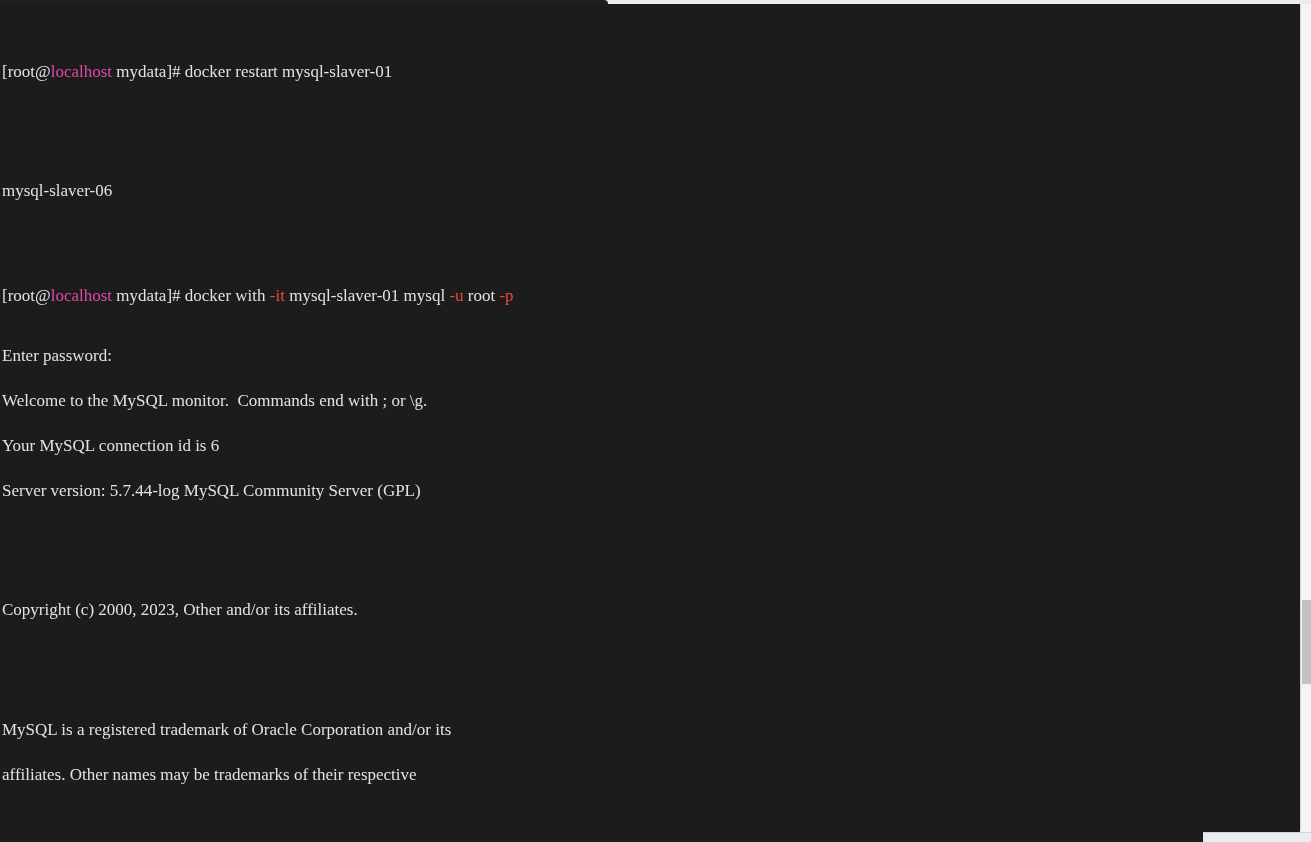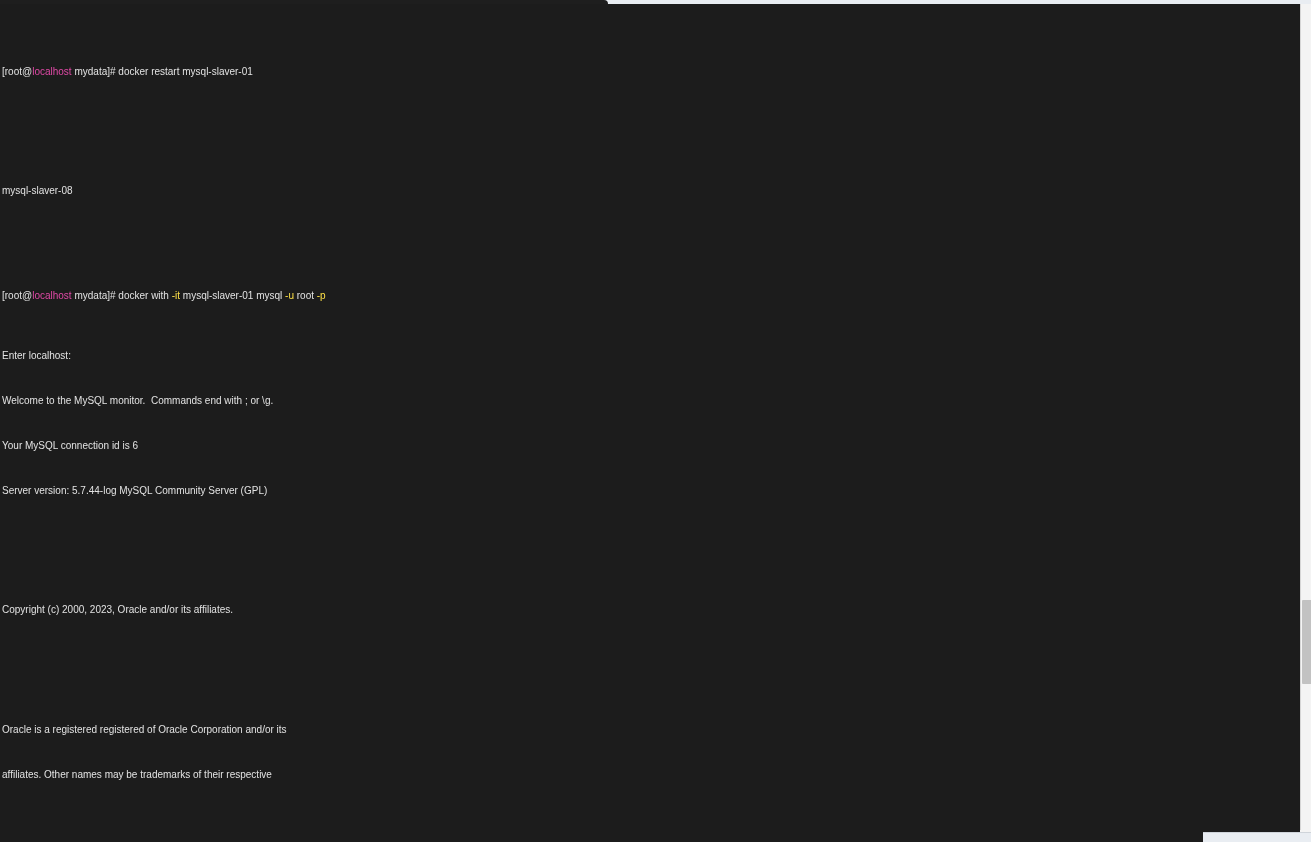--- a/index.html
+++ b/index.html
@@ -41,35 +41,35 @@
 
   
   #terminal {
     position: absolute;
     top: 4px;
     left: 0;
     width: 1300px;
     height: 838px;
     background: #1c1c1c;
     color: #e2e2e2;
-    font-family: Liberation Sans, sans-serif;
-    font-size: 10px;
+    font-family: Liberation Serif, serif;
+    font-size: 17px;
     line-height: 14.96px;
     letter-spacing: 0px;
     white-space: pre;
     overflow: hidden;
     padding: 1px 0 0 2px;
     box-sizing: border-box;
     -webkit-font-smoothing: none;
   }
   #terminal .ln { display: block; height: 14.96px; }
 
   
   .c-magenta { color: #e049a6; }
-  .c-cyan    { color: #fde047; }
+  .c-cyan    { color: #ef4444; }
 
   
   #scroll-track {
     position: absolute;
     top: 4px;
     right: 0;
     width: 11px;
     height: 838px;
     background: #f4f4f4;
     border-left: 1px solid #d6d6d6;
@@ -112,39 +112,39 @@
     <div id="titlebar-tab"></div>
   </div>
 
   <div id="terminal">
 
     
     <span class="ln"><span>[</span><span>root</span><span>@</span><span class="c-magenta">localhost</span> <span>mydata</span><span>]# </span><span>docker restart mysql-slaver-01</span></span>
 
     <span class="ln"> </span>
 
-    <span class="ln"><span>mysql-slaver-08</span></span>
+    <span class="ln"><span>mysql-slaver-06</span></span>
 
     
 
     
     <span class="ln"><span>[</span><span>root</span><span>@</span><span class="c-magenta">localhost</span> <span>mydata</span><span>]# </span><span>docker with </span><span class="c-cyan">-it</span><span> mysql-slaver-01 mysql </span><span class="c-cyan">-u</span><span> root </span><span class="c-cyan">-p</span></span>
 
-    <span class="ln">Enter localhost:</span>
+    <span class="ln">Enter password:</span>
     <span class="ln">Welcome to the MySQL monitor.  Commands end with ; or \g.</span>
     <span class="ln">Your MySQL connection id is 6</span>
     <span class="ln">Server version: 5.7.44-log MySQL Community Server (GPL)</span>
 
     <span class="ln"> </span>
 
-    <span class="ln">Copyright (c) 2000, 2023, Oracle and/or its affiliates.</span>
+    <span class="ln">Copyright (c) 2000, 2023, Other and/or its affiliates.</span>
 
     <span class="ln"> </span>
 
-    <span class="ln">Oracle is a registered registered of Oracle Corporation and/or its</span>
+    <span class="ln">MySQL is a registered trademark of Oracle Corporation and/or its</span>
     <span class="ln">affiliates. Other names may be trademarks of their respective</span>
     
 
     
 
     
 
     
 
     

